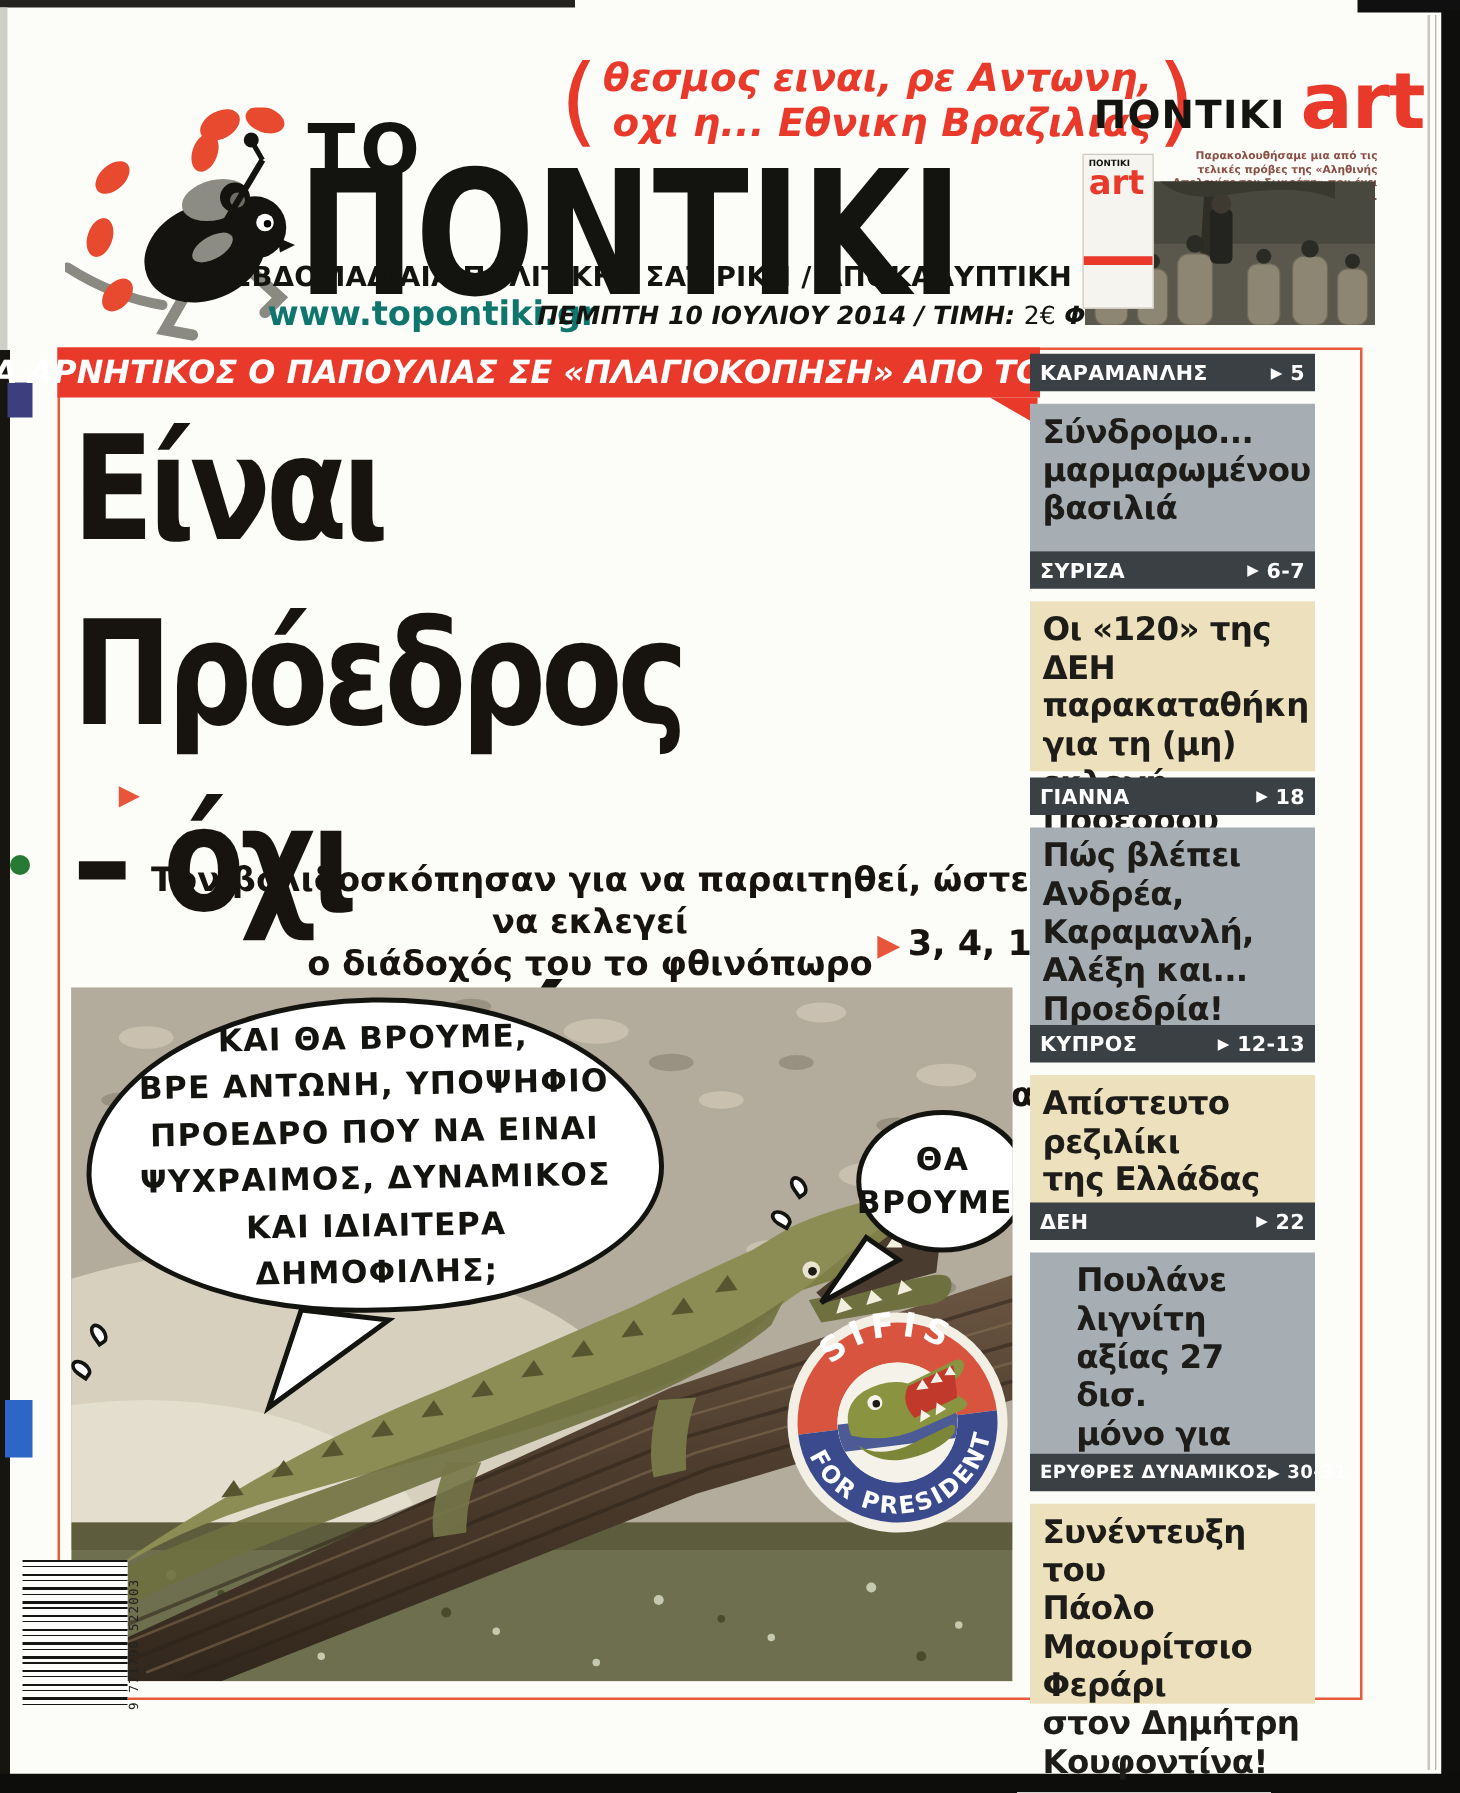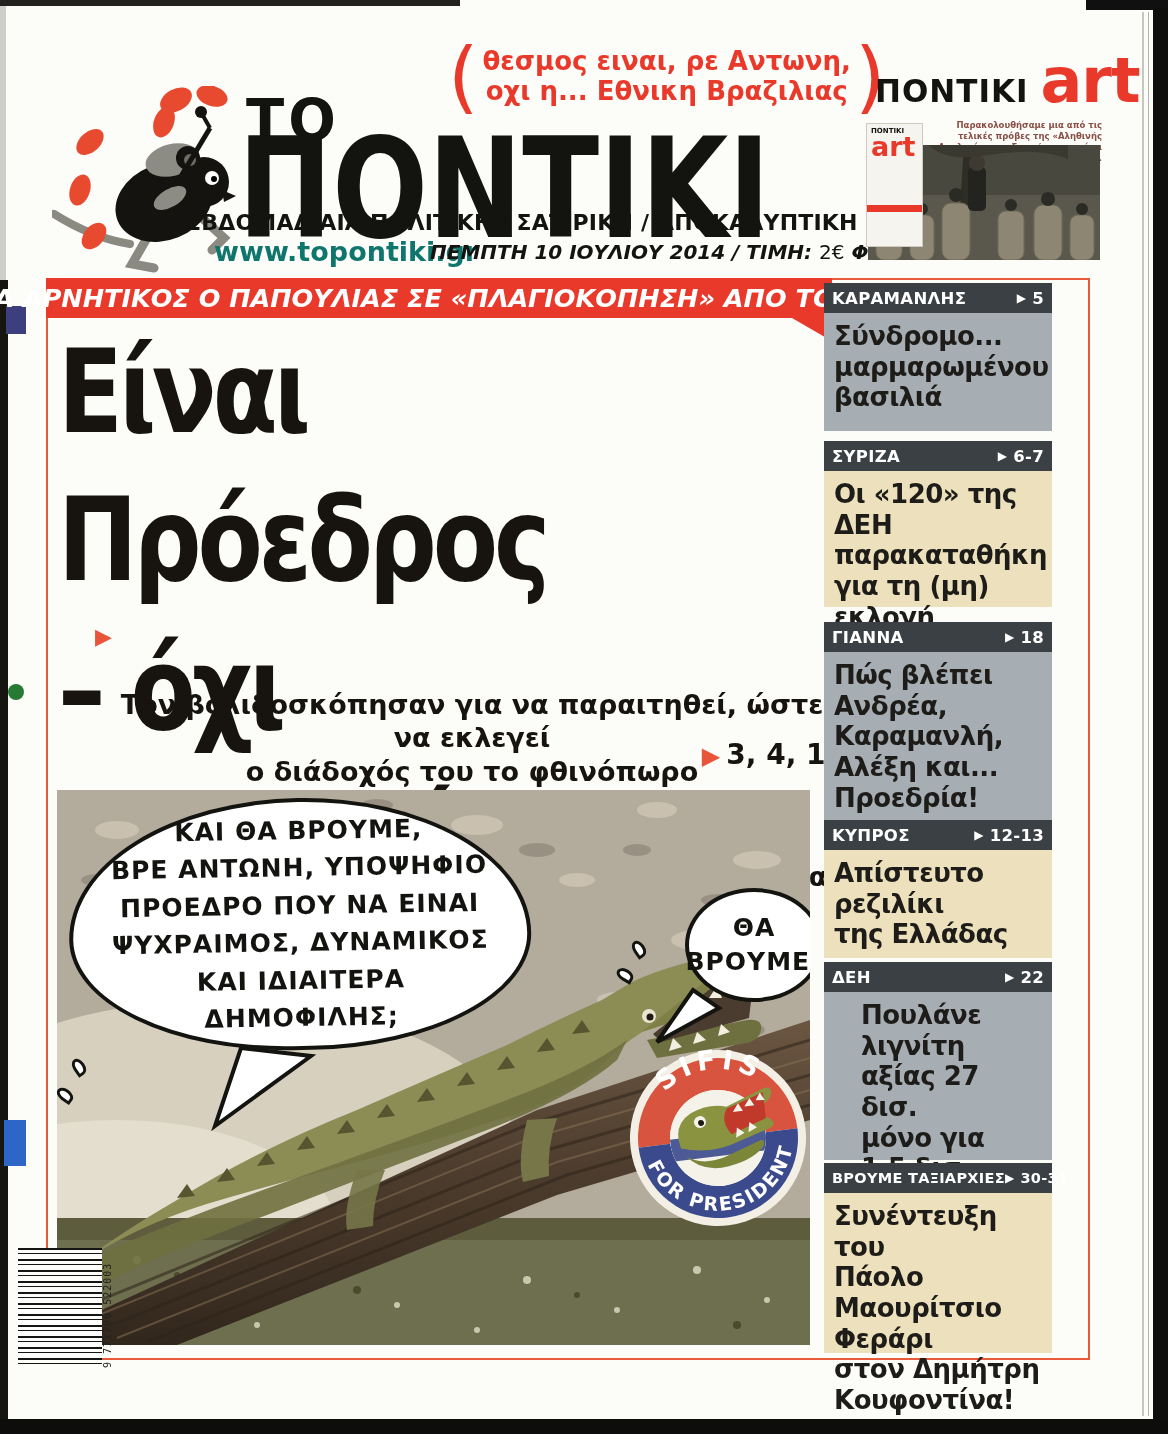--- a/index.html
+++ b/index.html
@@ -21,21 +21,21 @@
   .mark-green   { left:8px;  top:684px;  width:16px; height:16px; background:#267a33; border-radius:50%; }
   .mark-blue-2  { left:4px;  top:1120px; width:22px; height:46px; background:#2e66c8; }
 
   
   .mouse-logo { position:absolute; left:52px; top:86px; }
   .title-to { position:absolute; left:246px; top:88px; font-size:56px; font-weight:900; letter-spacing:4px; color:#131310; }
   .title-main { position:absolute; left:238px; top:108px; font-size:128px; font-weight:900; letter-spacing:0px;
                 color:#131310; transform:scale(0.88,1.08); transform-origin:left top; white-space:nowrap; }
   .slogan { position:absolute; left:448px; top:46px; display:flex; align-items:center; color:#e8392b; }
   .slogan .paren { font-size:78px; font-weight:400; line-height:0.8; }
-  .slogan .lines { text-align:center; font-size:26px; font-weight:900; line-height:1.15; padding:0 4px; }
+  .slogan .lines { text-align:right; font-size:31px; font-weight:900; font-style:italic; line-height:1.15; padding:0 4px; }
   .tagline { position:absolute; left:186px; top:210px; width:680px; font-size:22px; font-weight:900; color:#131310; letter-spacing:0.2px; white-space:nowrap; }
   .website { position:absolute; left:214px; top:236px; font-size:27px; font-weight:700; color:#0f766e; }
   .dateline { position:absolute; left:430px; top:240px; width:410px; text-align:right; font-size:20px; font-weight:900; font-style:italic; color:#131310; white-space:nowrap; }
   .dateline .price { font-weight:400; font-style:normal; }
 
   
   .art-heading { position:absolute; left:875px; top:56px; display:flex; align-items:baseline; gap:12px; }
   .art-heading .brand { font-size:31px; font-weight:900; color:#131310; letter-spacing:1px; }
   .art-heading .accent { font-size:62px; font-weight:900; color:#e8392b; line-height:0.8; letter-spacing:-1px; }
   .art-caption { position:absolute; left:922px; top:120px; width:180px; font-size:8.5px; font-weight:700; color:#8a4f45; text-align:right; line-height:1.3; }
@@ -70,21 +70,21 @@
   .bubble-small { left:628px; top:98px; width:138px; height:114px; border-radius:50%; font-size:25px; line-height:1.35; letter-spacing:1px; }
   .tail-svg { position:absolute; z-index:4; }
   .droplet { position:absolute; width:12px; height:18px; background:#fff; border:3px solid #131310; border-radius:50% 50% 50% 0; z-index:5; }
 
   
   .story { position:absolute; left:824px; width:228px; }
   .story-head { height:30px; background:#3b4045; color:#fff; display:flex; align-items:center; padding:0 8px;
                 font-size:16.5px; font-weight:900; letter-spacing:0.3px; white-space:nowrap; }
   .story-head .sp { flex:1; }
   .story-head .arr { font-size:12px; margin-right:6px; }
-  .story-body { margin-top:0; padding:8px 10px; font-size:26px; font-weight:900; color:#1e1c19; line-height:1.18;
+  .story-body { margin-top:10px; padding:8px 10px; font-size:26px; font-weight:900; color:#1e1c19; line-height:1.18;
                 letter-spacing:-0.5px; white-space:pre-line; }
   .tone-gray  { background:#a6aeb3; }
   .tone-cream { background:#ece1bc; }
 
   
   .barcode { position:absolute; left:18px; top:1248px; width:84px; height:116px; background:#fff;
              background-image:repeating-linear-gradient(to bottom, #151513 0 2px, #fdfdfb 2px 5px, #151513 5px 6px, #fdfdfb 6px 11px);
   }
   .barcode-num { position:absolute; left:102px; top:1246px; height:122px; writing-mode:vertical-rl; transform:rotate(180deg);
                  font-family:"DejaVu Sans Mono", monospace; font-size:10px; color:#222; letter-spacing:1px; }
@@ -429,21 +429,21 @@
     </div>
     <div class="story-body tone-gray" style="height:168px;padding-left:37px;">Πουλάνε
 λιγνίτη
 αξίας 27 δισ.
 μόνο για
 1,5 δισ.</div>
   </div>
 
   <div class="story" style="top:1163px;">
     <div class="story-head" style="font-size:14.5px;">
-      <span>ΒΡΟΥΜΕ ΤΑΞΙΑΡΧΙΕΣ</span>
+      <span>ΕΡΥΘΡΕΣ ΔΥΝΑΜΙΚΟΣ</span>
         <span class="sp"></span>
       <span class="arr">▶</span>
       <span>30-31</span>
     </div>
     <div class="story-body tone-cream" style="height:160px;">Συνέντευξη του
 Πάολο Μαουρίτσιο
 Φεράρι
 στον Δημήτρη
 Κουφοντίνα!</div>
   </div>

